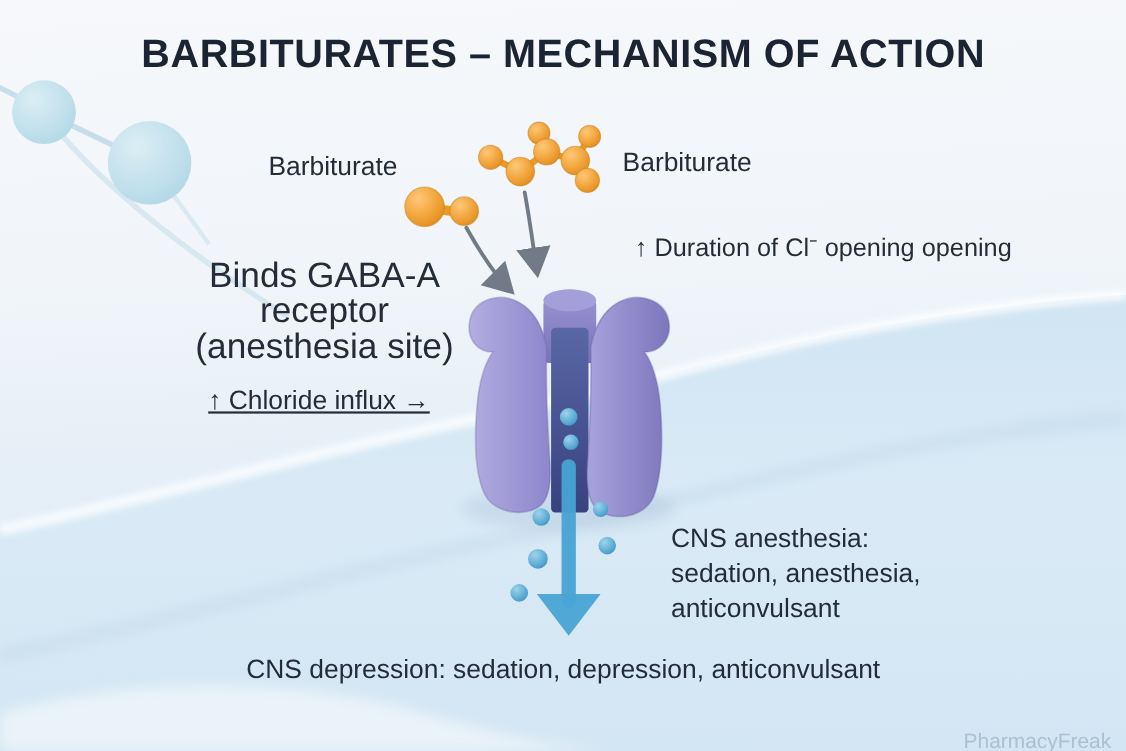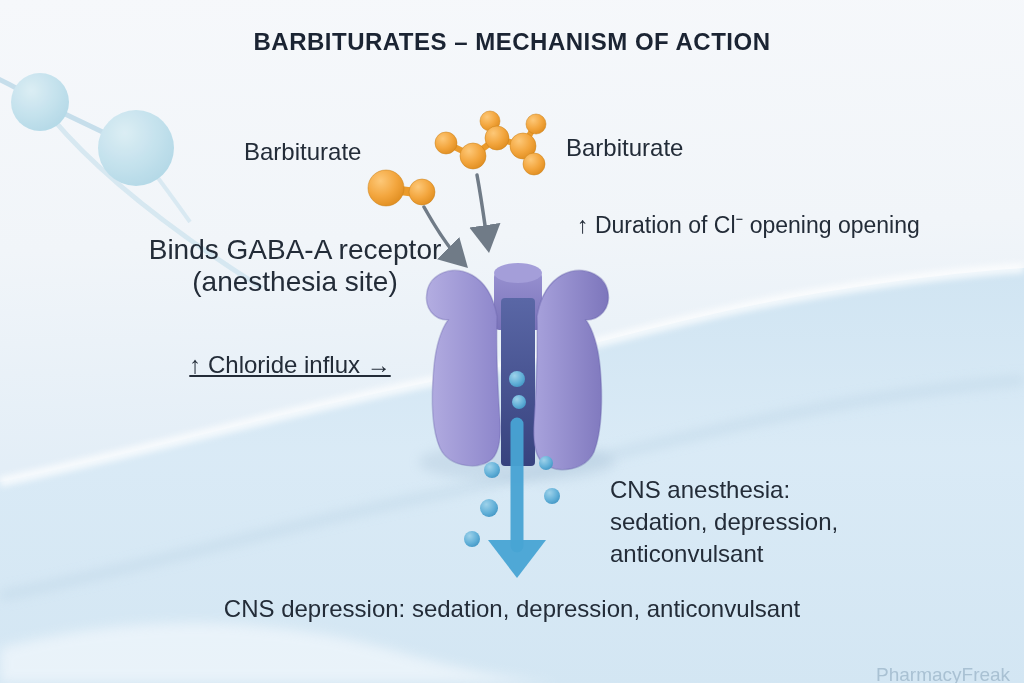--- a/index.html
+++ b/index.html
@@ -7,27 +7,27 @@
     position:relative;
     width:1024px;height:683px;
     overflow:hidden;
     font-family:"Liberation Sans", sans-serif;
     background:linear-gradient(178deg,#f6f8fb 0%,#f1f5f9 35%,#e3eef7 65%,#d6e7f3 100%);
   }
   #scene{position:absolute;left:0;top:0;}
   .txt{position:absolute;color:#232c38;}
   #title{
     left:0;top:28px;width:100%;text-align:center;
-    font-size:24px;font-weight:700;letter-spacing:.5px;color:#1b2433;
+    font-size:36px;font-weight:700;letter-spacing:.5px;color:#1b2433;
   }
   .lbl{font-size:24px;}
   #barb-left{left:244px;top:138px;}
   #barb-right{left:566px;top:134px;}
   #duration{left:577px;top:208px;font-size:23px;}
-  #binds{left:140px;top:234px;width:310px;text-align:center;font-size:28px;line-height:32px;}
+  #binds{left:140px;top:234px;width:310px;text-align:center;font-size:32px;line-height:32px;}
   #chloride{left:150px;top:348px;width:280px;text-align:center;font-size:24px;line-height:34px;text-decoration:underline;}
   #cns{left:610px;top:474px;font-size:24px;line-height:32px;}
   #bottom-line{left:0;top:595px;width:100%;text-align:center;font-size:24px;}
   #watermark{left:876px;top:636px;font-size:19px;color:#a9c1d3;margin-top:28px;}
   .block-line{display:block;}
 </style>
 </head>
 <body>
 
 <div id="canvas">
@@ -183,21 +183,21 @@
     <span class="block-line">Binds GABA-A receptor</span>
     <span class="block-line">(anesthesia site)</span>
   </div>
 
   <div id="chloride" class="txt">
     <span class="block-line">↑ Chloride influx →</span>
   </div>
 
   <div id="cns" class="txt">
     <span class="block-line">CNS anesthesia:</span>
-    <span class="block-line">sedation, depression,</span>
+    <span class="block-line">sedation, anesthesia,</span>
     <span class="block-line">anticonvulsant</span>
   </div>
 
   <div id="bottom-line" class="txt">CNS depression: sedation, depression, anticonvulsant</div>
 
   <div id="watermark" class="txt">PharmacyFreak</div>
 
 </div>
 
 </body></html>

